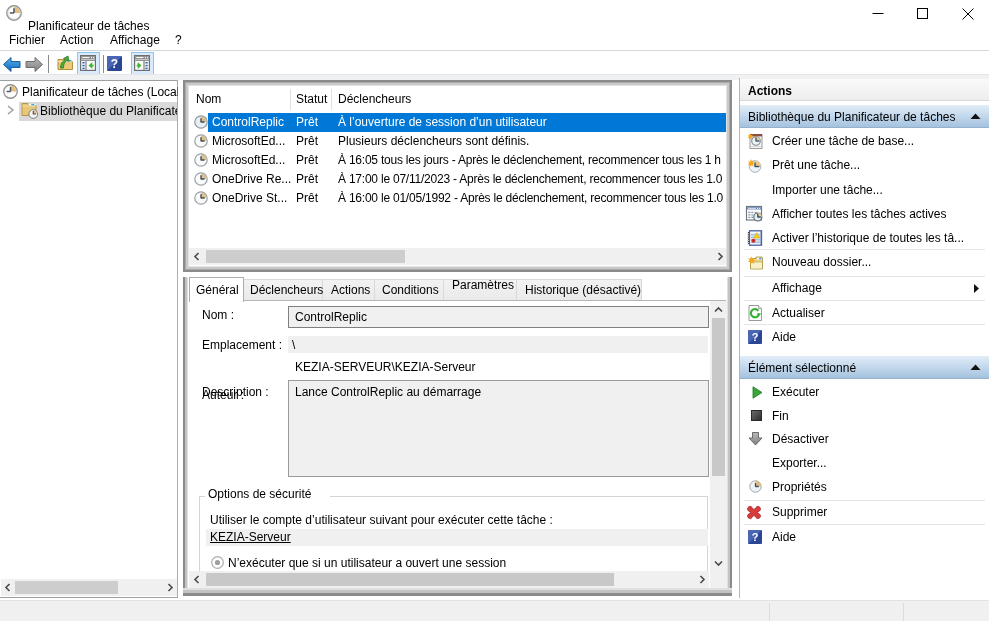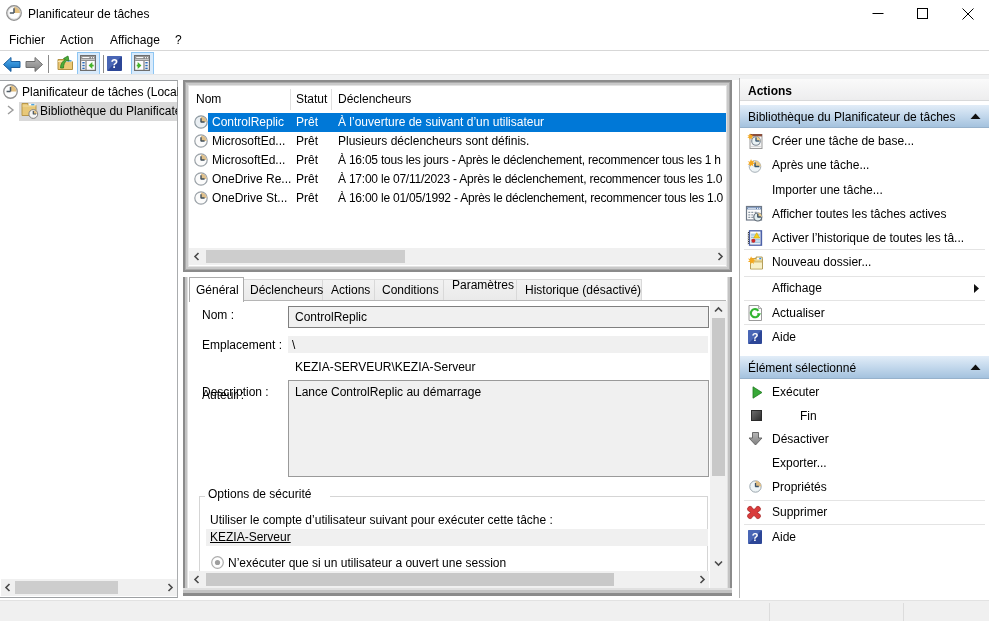--- a/index.html
+++ b/index.html
@@ -11,21 +11,21 @@
 </style>
 </head>
 <body>
 
 <svg class="abs" style="left:6px;top:5px" width="16" height="16" viewBox="0 0 16 16">
   <circle cx="8" cy="8" r="7.2" fill="#fdfdfd" stroke="#909090" stroke-width="1.4"></circle>
   <path d="M8 8 L8 1.6 A6.4 6.4 0 0 1 14.4 8 Z" fill="#e3bf7d"></path>
   <circle cx="8" cy="8" r="6.3" fill="none" stroke="#c9c9c9" stroke-width="0.8"></circle>
   <path d="M8 8 L8 3.2 M8 8 L3.8 8" stroke="#4e5b66" stroke-width="1.6" fill="none"></path>
 </svg>
-<div class="txt" style="left:28px;top:7px;">Planificateur de tâches</div>
+<div class="txt" style="left:28px;top:19px;">Planificateur de tâches</div>
 
 <svg class="abs" style="left:854px;top:0" width="135" height="28" viewBox="0 0 135 28">
   <path d="M18.5 13.5 H 29.5" stroke="#000" stroke-width="1"></path>
   <rect x="63.5" y="8.5" width="10" height="10" fill="none" stroke="#000" stroke-width="1"></rect>
   <path d="M108.5 8.5 L119.5 19.5 M119.5 8.5 L108.5 19.5" stroke="#000" stroke-width="1"></path>
 </svg>
 
 <div class="txt" style="left:9px;top:33px;">Fichier</div>
 <div class="txt" style="left:60px;top:33px;">Action</div>
 <div class="txt" style="left:110px;top:33px;">Affichage</div>
@@ -144,21 +144,21 @@
 
 <div class="abs" style="left:208px;top:113px;width:518px;height:19px;background:#0078d7"></div>
 
 <svg class="abs" style="left:194px;top:115px" width="14" height="14" viewBox="0 0 14 14">
   <circle cx="7" cy="7" r="6.2" fill="#e9eef2" stroke="#8d98a0" stroke-width="1.2"></circle>
   <path d="M7 7 L7 1.4 A5.6 5.6 0 0 1 12.6 7 Z" fill="#dfc08c"></path>
   <path d="M7 7.2 L7 3.2 M6.8 7 L10.6 7" stroke="#3f4e59" stroke-width="1.4" fill="none"></path>
 </svg>
 <div class="txt" style="left:212px;top:115px;color:#fff">ControlReplic</div>
 <div class="txt" style="left:296px;top:115px;color:#fff">Prêt</div>
-<div class="txt" style="left:338px;top:115px;color:#fff;width:387px;overflow:hidden">À l’ouverture de suivant d’un utilisateur</div>
+<div class="txt" style="left:338px;top:115px;color:#fff;width:387px;overflow:hidden">À l’ouverture de session d’un utilisateur</div>
 
 <svg class="abs" style="left:194px;top:134px" width="14" height="14" viewBox="0 0 14 14">
   <circle cx="7" cy="7" r="6.2" fill="#fbfbfb" stroke="#9aa1a7" stroke-width="1.2"></circle>
   <path d="M7 7 L7 1.4 A5.6 5.6 0 0 1 12.6 7 Z" fill="#dfc08c"></path>
   <path d="M7 7.2 L7 3.2 M6.8 7 L10.6 7" stroke="#3f4e59" stroke-width="1.4" fill="none"></path>
 </svg>
 <div class="txt" style="left:212px;top:134px;">MicrosoftEd...</div>
 <div class="txt" style="left:296px;top:134px;">Prêt</div>
 <div class="txt" style="left:338px;top:134px;width:387px;overflow:hidden">Plusieurs déclencheurs sont définis.</div>
 
@@ -286,21 +286,21 @@
   <path d="M3.2 0.3 L4 2.2 L5.9 1.5 L4.9 3.2 L6.7 4 L4.7 4.4 L5.2 6.4 L3.6 5.2 L2.4 6.8 L2.3 4.8 L0.3 5 L1.8 3.6 L0.4 2.1 L2.4 2.5 L2.6 0.5 L3.2 2 Z" fill="#f6a81c"></path>
 </svg>
 <div class="txt" style="left:772px;top:134px;">Créer une tâche de base...</div>
 
 <svg class="abs" style="left:748px;top:159px" width="14" height="14" viewBox="0 0 14 14">
   <circle cx="7" cy="7.5" r="5.8" fill="#eef4f6" stroke="#a6b0b8" stroke-width="1"></circle>
   <path d="M7 7.5 L7 1.7 A5.8 5.8 0 0 1 12.8 7.5 Z" fill="#ecca85"></path>
   <path d="M7 7.7 L7 3.4 M6.8 7.5 L11.3 7.5" stroke="#35536b" stroke-width="1.5"></path>
   <path d="M3 0 L4 2.3 L6.3 1.5 L5.1 3.5 L7.3 4.5 L4.9 5 L5.5 7.4 L3.6 5.9 L2.1 7.8 L2 5.4 L-0.4 5.7 L1.4 4 L-0.3 2.2 L2.1 2.7 L2.3 0.3 L3 2 Z" fill="#f6a81c"></path>
 </svg>
-<div class="txt" style="left:772px;top:158px;">Après une tâche...</div>
+<div class="txt" style="left:772px;top:158px;">Prêt une tâche...</div>
 
 <div class="txt" style="left:772px;top:183px;">Importer une tâche...</div>
 
 <svg class="abs" style="left:746px;top:206px" width="17" height="16" viewBox="0 0 17 16">
   <rect x="0.5" y="0.5" width="15" height="13.5" fill="#fdfdfd" stroke="#6e7987" stroke-width="1.2"></rect>
   <rect x="1.2" y="1.2" width="13.6" height="2.2" fill="#5577a8"></rect>
   <path d="M2 2.3 L10 2.3" stroke="#e8eef5" stroke-width="1"></path>
   <rect x="11" y="1.8" width="1.1" height="1.1" fill="#fff"></rect>
     <rect x="12.8" y="1.8" width="1.1" height="1.1" fill="#fff"></rect>
   <path d="M2.3 6.3 L4.3 6.3 M5.3 6.3 L7.3 6.3 M8.6 6.3 L10.6 6.3 M2.3 8.8 L4.3 8.8 M5.3 8.8 L7.3 8.8 M2.3 11.3 L4.3 11.3 M5.3 11.3 L7.3 11.3" stroke="#8d99a5" stroke-width="1.2"></path>
@@ -363,21 +363,21 @@
 <svg class="abs" style="left:970px;top:363px" width="11" height="8" viewBox="0 0 11 8">
     <path d="M0.5 7 L5.5 1.5 L10.5 7 Z" fill="#111"></path>
   </svg>
 
 <svg class="abs" style="left:752px;top:386px" width="11" height="13" viewBox="0 0 11 13">
   <path d="M1 0.8 L10 6.5 L1 12.2 Z" fill="#37a837" stroke="#1f7a1f" stroke-width="0.8"></path>
 </svg>
 <div class="txt" style="left:772px;top:385px;">Exécuter</div>
 
 <div class="abs" style="left:751px;top:410px;width:11px;height:11px;background:linear-gradient(135deg,#6b6b6b,#2e2e2e);border:1px solid #2a2a2a"></div>
-<div class="txt" style="left:800px;top:409px;">Fin</div>
+<div class="txt" style="left:772px;top:409px;">Fin</div>
 
 <svg class="abs" style="left:748px;top:432px" width="15" height="14" viewBox="0 0 15 14">
   <path d="M4.5 0.5 L10.5 0.5 L10.5 6 L14 6 L7.5 13 L1 6 L4.5 6 Z" fill="url(#gg)" stroke="#5f5f5f" stroke-width="0.9"></path>
 </svg>
 <div class="txt" style="left:772px;top:432px;">Désactiver</div>
 
 <div class="txt" style="left:772px;top:456px;">Exporter...</div>
 
 <svg class="abs" style="left:749px;top:480px" width="13" height="13" viewBox="0 0 13 13">
   <circle cx="6.5" cy="6.5" r="5.7" fill="#eef4f6" stroke="#9aa6ae" stroke-width="1"></circle>

